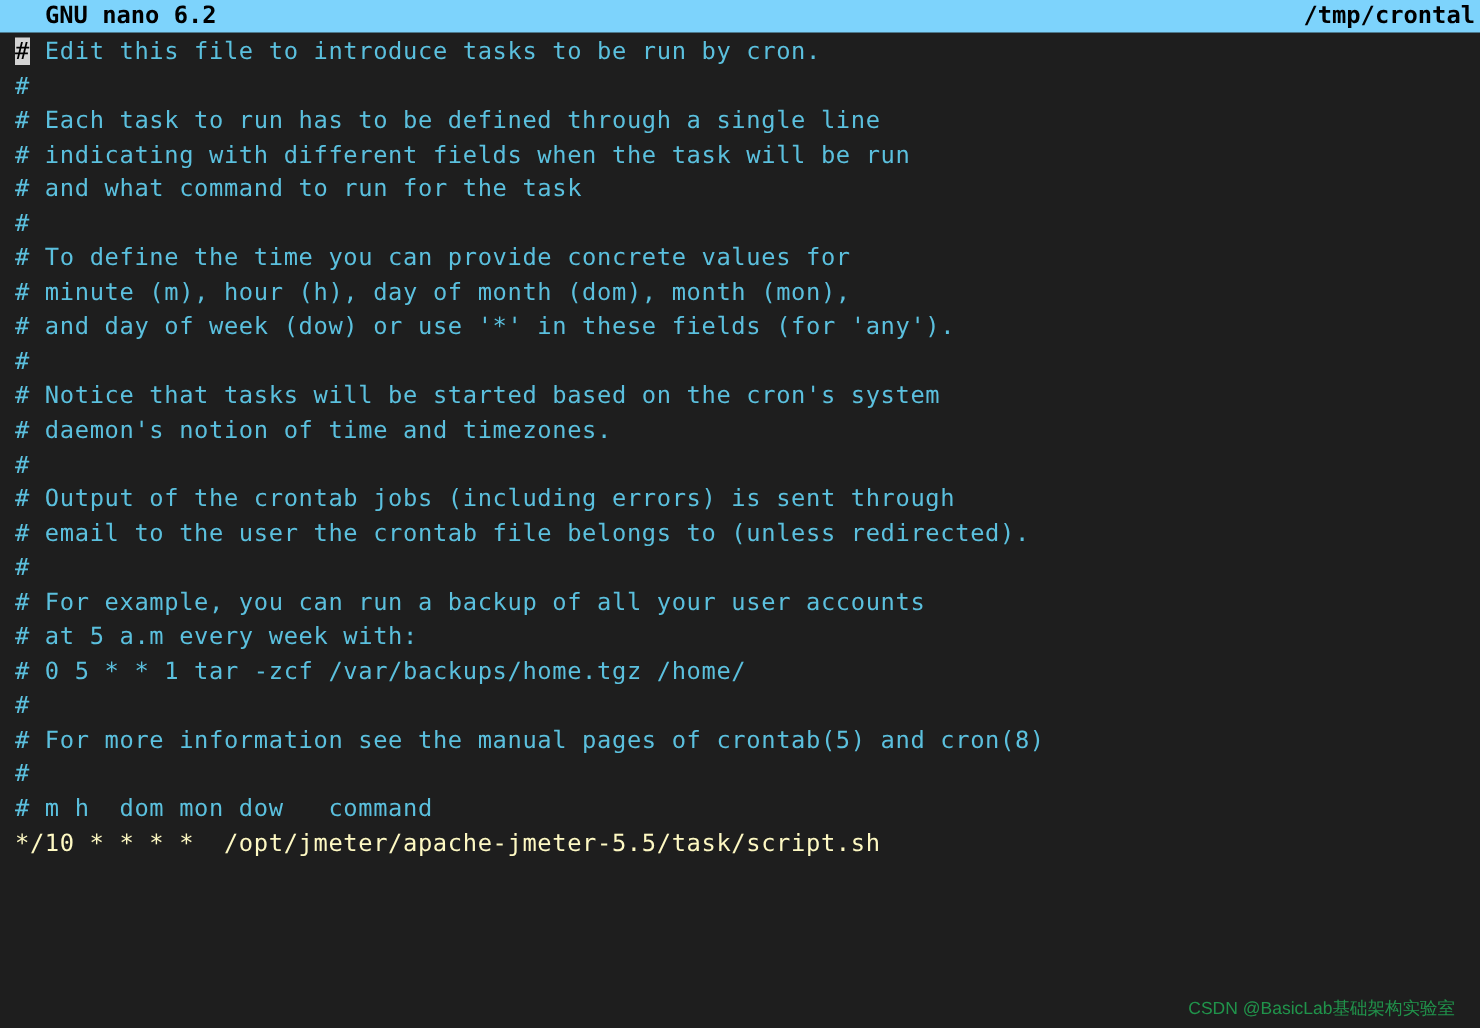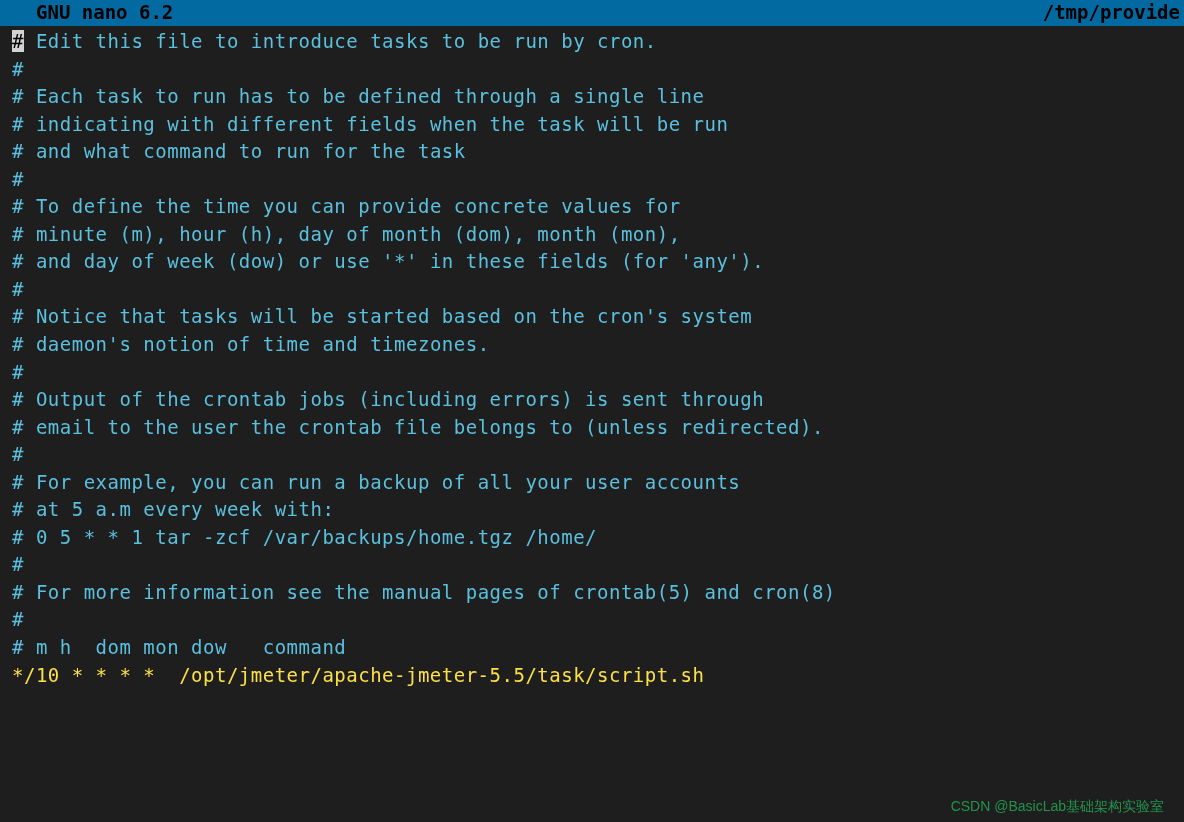--- a/index.html
+++ b/index.html
@@ -11,21 +11,21 @@
     font-family: "DejaVu Sans Mono", "Liberation Mono", Consolas, monospace;
     font-size: 19px;
     background: #1e1e1e;
     color: #5bc0de;
     width: 1184px;
     height: 822px;
     overflow: hidden;
     line-height: 1.45;
   }
   .header {
-    background: #0369a1;
+    background: #7dd3fc;
     color: #000;
     display: flex;
     justify-content: space-between;
     padding: 0 4px;
     font-weight: bold;
     height: 26px;
     align-items: center;
   }
   .header-left {
     padding-left: 32px;
@@ -43,38 +43,38 @@
     display: block;
   }
   .hash {
     color: #5bc0de;
   }
   .hash-highlight {
     background: #d3d3d3;
     color: #000;
   }
   .normal-text {
-    color: #fde047;
+    color: #fef9c3;
   }
   .comment {
     color: #5bc0de;
   }
   .watermark {
     position: absolute;
     right: 20px;
     bottom: 6px;
     color: #22c55e;
     font-size: 14px;
     font-family: sans-serif;
     opacity: 0.7;
   }
 </style>
 </head>
 <body>
 
 <div class="header">
   <span class="header-left">GNU nano 6.2</span>
-  <span class="header-right">/tmp/provide</span>
+  <span class="header-right">/tmp/crontal</span>
 </div>
 
 <div class="editor" id="editor-lines"><span class="line"><span class="hash-highlight">#</span><span class="comment"> Edit this file to introduce tasks to be run by cron.</span></span><span class="line"><span class="hash">#</span><span class="comment"></span></span><span class="line"><span class="hash">#</span><span class="comment"> Each task to run has to be defined through a single line</span></span><span class="line"><span class="hash">#</span><span class="comment"> indicating with different fields when the task will be run</span></span><span class="line"><span class="hash">#</span><span class="comment"> and what command to run for the task</span></span><span class="line"><span class="hash">#</span><span class="comment"></span></span><span class="line"><span class="hash">#</span><span class="comment"> To define the time you can provide concrete values for</span></span><span class="line"><span class="hash">#</span><span class="comment"> minute (m), hour (h), day of month (dom), month (mon),</span></span><span class="line"><span class="hash">#</span><span class="comment"> and day of week (dow) or use '*' in these fields (for 'any').</span></span><span class="line"><span class="hash">#</span><span class="comment"></span></span><span class="line"><span class="hash">#</span><span class="comment"> Notice that tasks will be started based on the cron's system</span></span><span class="line"><span class="hash">#</span><span class="comment"> daemon's notion of time and timezones.</span></span><span class="line"><span class="hash">#</span><span class="comment"></span></span><span class="line"><span class="hash">#</span><span class="comment"> Output of the crontab jobs (including errors) is sent through</span></span><span class="line"><span class="hash">#</span><span class="comment"> email to the user the crontab file belongs to (unless redirected).</span></span><span class="line"><span class="hash">#</span><span class="comment"></span></span><span class="line"><span class="hash">#</span><span class="comment"> For example, you can run a backup of all your user accounts</span></span><span class="line"><span class="hash">#</span><span class="comment"> at 5 a.m every week with:</span></span><span class="line"><span class="hash">#</span><span class="comment"> 0 5 * * 1 tar -zcf /var/backups/home.tgz /home/</span></span><span class="line"><span class="hash">#</span><span class="comment"></span></span><span class="line"><span class="hash">#</span><span class="comment"> For more information see the manual pages of crontab(5) and cron(8)</span></span><span class="line"><span class="hash">#</span><span class="comment"></span></span><span class="line"><span class="hash">#</span><span class="comment"> m h  dom mon dow   command</span></span><span class="line"><span class="normal-text">*/10 * * * *  /opt/jmeter/apache-jmeter-5.5/task/script.sh</span></span></div>
 
 <div class="watermark">CSDN @BasicLab基础架构实验室</div>
 
 </body></html>

